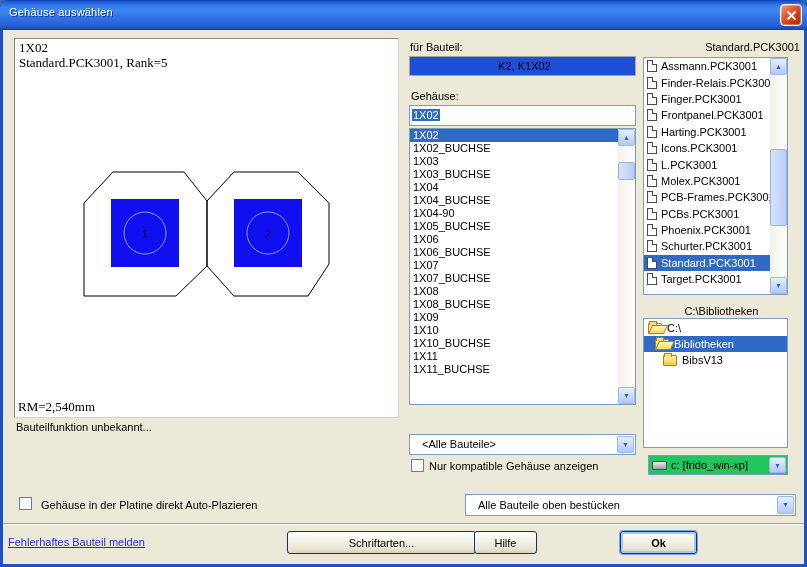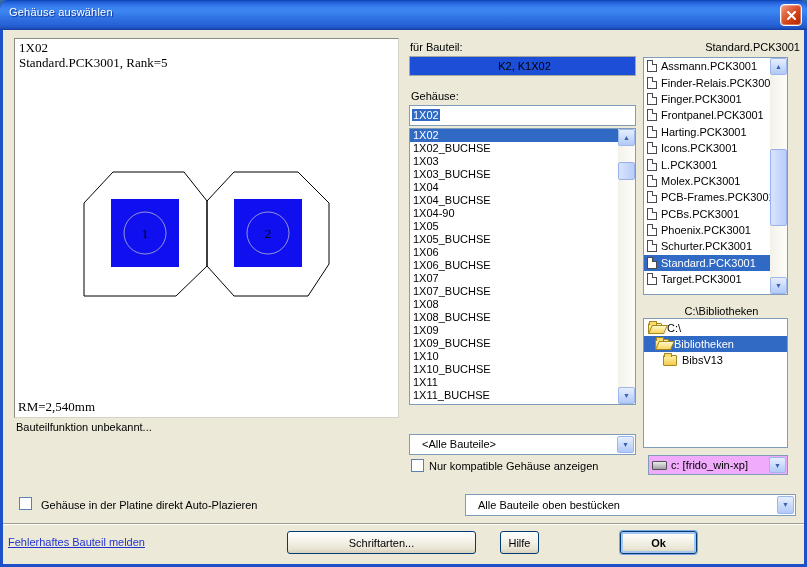--- a/index.html
+++ b/index.html
@@ -94,38 +94,38 @@
   .list-folders .row.lvl1 { padding-left:11px; }
   .list-folders .row.lvl2 { padding-left:19px; }
   .folder-icon { flex:0 0 auto; width:14px; height:11px; position:relative;
     background:linear-gradient(180deg,#FFF3A9,#F2CB4B); border:1px solid #A8861F; border-radius:1px; }
   .folder-icon::before { content:''; position:absolute; top:-3px; left:0; width:6px; height:3px;
     background:#F9DD6B; border:1px solid #A8861F; border-bottom:none; border-radius:1px 1px 0 0; }
   .row.open .folder-icon::after { content:''; position:absolute; left:-1px; bottom:-1px;
     width:14px; height:7px; background:linear-gradient(180deg,#FFF8C8,#F7D75E);
     border:1px solid #A8861F; transform:skewX(-24deg); transform-origin:bottom left; }
 
-  .drive-combo { left:645px; top:425px; width:140px; height:20px; background:#f0abfc;
+  .drive-combo { left:645px; top:425px; width:140px; height:20px; background:#22c55e;
     border:1px solid #7F9DB9; display:flex; align-items:center; }
   .drive-icon { flex:0 0 auto; width:15px; height:9px; margin:0 4px 0 3px;
     background:linear-gradient(180deg,#ECECEC,#9FA0A4); border:1px solid #505054; border-radius:1px; }
 
   
   .chk-autoplace { left:16px; top:467px; }
   .lbl-autoplace { left:38px; top:469px; }
   .combo-mount { left:462px; top:464px; width:331px; height:22px; line-height:20px; }
   .divider { left:0; top:493px; width:801px; height:2px;
     border-top:1px solid #A29F8B; border-bottom:1px solid #FFFFFF; }
   .link { left:5px; top:506px; color:#2233CC; text-decoration:underline; cursor:pointer; }
 
   button.btn { position:absolute; height:23px; top:501px; border:1px solid #003C74; border-radius:3px;
     background:linear-gradient(180deg,#FFFFFF,#F4F1E7 45%,#EAE5D5 78%,#D8D0BE 100%);
     font-family:"Liberation Sans", sans-serif; font-size:11px; color:#000; cursor:default; }
   .btn-fonts  { left:284px; width:189px; }
-  .btn-help   { left:497px; width:39px; }
+  .btn-help   { left:471px; width:63px; }
   .btn-ok     { left:617px; width:77px; font-weight:bold;
     box-shadow: inset 0 0 0 2px #A6C6F2, 0 0 0 1px #7AA6E8; }
   .btn-cancel { left:699px; width:71px;margin-top:36px; }
 </style>
 </head>
 <body>
 
 <div class="dialog">
 
   <div class="titlebar">
@@ -182,23 +182,20 @@
         <div class="row">
           <span>1X04</span>
         </div>
         <div class="row">
           <span>1X04_BUCHSE</span>
         </div>
         <div class="row">
           <span>1X04-90</span>
         </div>
         <div class="row">
-          <span>1X05</span>
-        </div>
-        <div class="row">
           <span>1X05_BUCHSE</span>
         </div>
         <div class="row">
           <span>1X06</span>
         </div>
         <div class="row">
           <span>1X06_BUCHSE</span>
         </div>
         <div class="row">
           <span>1X07</span>
@@ -207,23 +204,20 @@
           <span>1X07_BUCHSE</span>
         </div>
         <div class="row">
           <span>1X08</span>
         </div>
         <div class="row">
           <span>1X08_BUCHSE</span>
         </div>
         <div class="row">
           <span>1X09</span>
-        </div>
-        <div class="row">
-          <span>1X09_BUCHSE</span>
         </div>
         <div class="row">
           <span>1X10</span>
         </div>
         <div class="row">
           <span>1X10_BUCHSE</span>
         </div>
         <div class="row">
           <span>1X11</span>
         </div>

